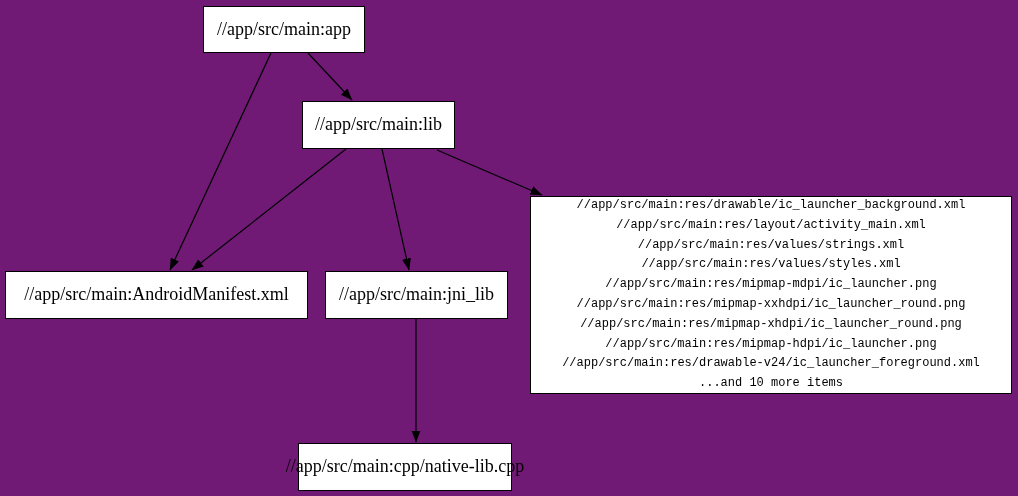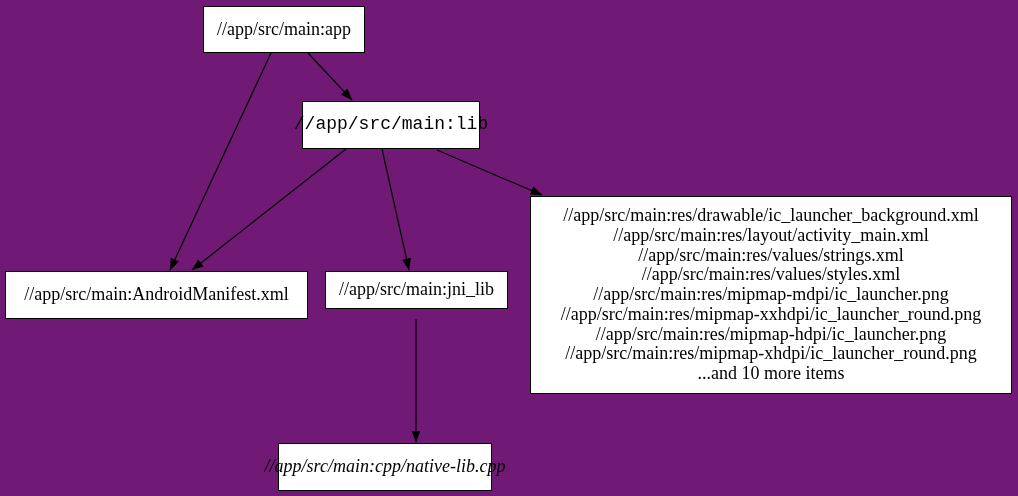--- a/index.html
+++ b/index.html
@@ -31,22 +31,23 @@
     display: flex;
     align-items: center;
     justify-content: center;
     text-align: center;
     font-size: 18px;
     line-height: 1.1;
     white-space: nowrap;
   }
   .node.multi {
     flex-direction: column;
-    font-size: 18px;
+    font-size: 12px;
     line-height: 19.8px;
+    font-family: Liberation Mono, monospace;
   }
   .node .label, .node .res-line {
     display: block;
   }
 </style>
 </head>
 <body>
 
 <div class="canvas">
 
@@ -61,41 +62,42 @@
     <line x1="346" y1="149" x2="192" y2="270" stroke="#000000" stroke-width="1.2" marker-end="url(#arrow)"></line>
     <line x1="382" y1="149" x2="409" y2="270" stroke="#000000" stroke-width="1.2" marker-end="url(#arrow)"></line>
     <line x1="437" y1="150" x2="542" y2="195" stroke="#000000" stroke-width="1.2" marker-end="url(#arrow)"></line>
     <line x1="416" y1="319" x2="416" y2="442" stroke="#000000" stroke-width="1.2" marker-end="url(#arrow)"></line>
   </svg>
 
   <div class="node" style="left:203px; top:6px; width:162px; height:47px;">
     <span class="label">//app/src/main:app</span>
   </div>
 
-  <div class="node" style="left:302px; top:101px; width:178px; height:48px;font-family:Liberation Mono, monospace;">
+  <div class="node" style="left:302px; top:101px; width:153px; height:48px;">
     <span class="label">//app/src/main:lib</span>
   </div>
 
   <div class="node" style="left:5px; top:271px; width:303px; height:48px;">
     <span class="label">//app/src/main:AndroidManifest.xml</span>
   </div>
 
-  <div class="node" style="left:325px; top:271px; width:183px; height:38px;">
+  <div class="node" style="left:325px; top:271px; width:183px; height:48px;">
     <span class="label">//app/src/main:jni_lib</span>
   </div>
 
   <div class="node multi" style="left:530px; top:196px; width:482px; height:198px;">
     <span class="res-line">//app/src/main:res/drawable/ic_launcher_background.xml</span>
     <span class="res-line">//app/src/main:res/layout/activity_main.xml</span>
     <span class="res-line">//app/src/main:res/values/strings.xml</span>
     <span class="res-line">//app/src/main:res/values/styles.xml</span>
     <span class="res-line">//app/src/main:res/mipmap-mdpi/ic_launcher.png</span>
     <span class="res-line">//app/src/main:res/mipmap-xxhdpi/ic_launcher_round.png</span>
+    <span class="res-line">//app/src/main:res/mipmap-xhdpi/ic_launcher_round.png</span>
     <span class="res-line">//app/src/main:res/mipmap-hdpi/ic_launcher.png</span>
-    <span class="res-line">//app/src/main:res/mipmap-xhdpi/ic_launcher_round.png</span>
+    <span class="res-line">//app/src/main:res/drawable-v24/ic_launcher_foreground.xml</span>
     <span class="res-line">...and 10 more items</span>
   </div>
 
-  <div class="node" style="left:278px; top:443px; width:214px; height:48px;font-style:italic;">
+  <div class="node" style="left:298px; top:443px; width:214px; height:48px;">
     <span class="label">//app/src/main:cpp/native-lib.cpp</span>
   </div>
 
 </div>
 
 </body></html>

